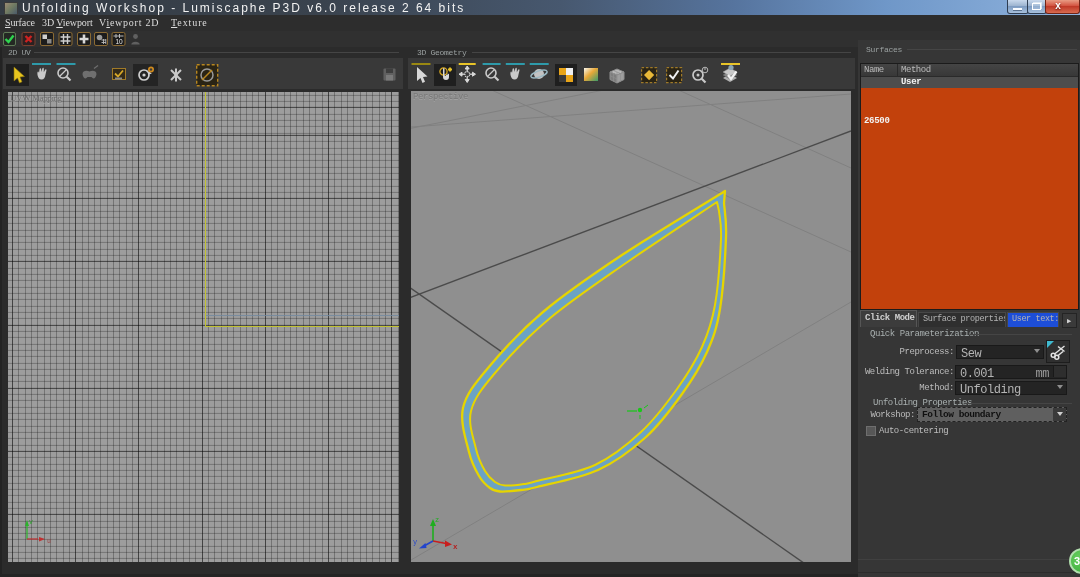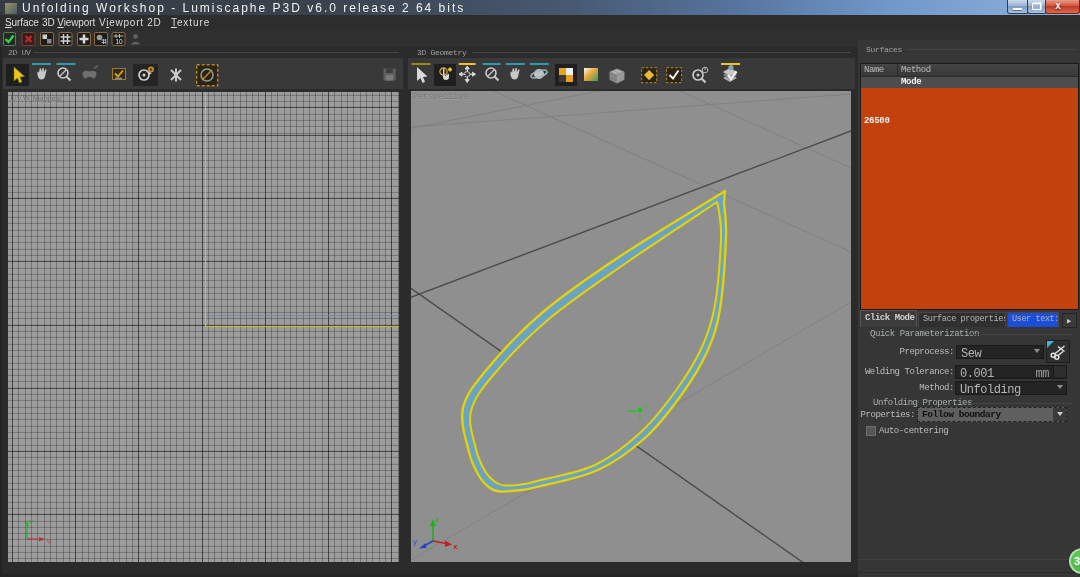--- a/index.html
+++ b/index.html
@@ -12,21 +12,21 @@
     background:linear-gradient(90deg,#343b43 0%,#3a434e 30%,#47586f 52%,#56749e 68%,#6f97c8 82%,#8fb3de 100%);}
   #titleicon{left:4px;top:2px;width:12px;height:11px;background:#777;border:1px solid #3a3a3a;
     background:linear-gradient(135deg,#9c8c74 0%,#6f7a62 50%,#4a5a6a 100%);}
   #titletext{left:22px;top:1px;font-family:"Liberation Sans",sans-serif;font-size:12px;letter-spacing:2px;color:#f2f2f2;white-space:nowrap;}
   .winbtn{top:0;height:13px;border:1px solid #2e3d52;border-top:none;border-radius:0 0 3px 3px;}
   #btnmin{left:1007px;width:20px;background:linear-gradient(180deg,#c8d8ec 0%,#9db4d0 45%,#7e9cc2 50%,#a8c0dc 100%);}
   #btnmax{left:1027px;width:18px;background:linear-gradient(180deg,#c8d8ec 0%,#9db4d0 45%,#7e9cc2 50%,#a8c0dc 100%);}
   #btncls{left:1045px;width:33px;background:linear-gradient(180deg,#e89c84 0%,#d35340 45%,#c03a28 50%,#d86b50 100%);border-color:#6e2417;}
   
   #menubar{left:0;top:15px;width:1080px;height:16px;background:#2d2d2d;
-    font-family:Liberation Sans, sans-serif;font-size:10px;letter-spacing:-0.1px;color:#dcdcdc;}
+    font-family:Liberation Serif, serif;font-size:10px;letter-spacing:-0.1px;color:#dcdcdc;}
   .mi{position:absolute;top:2px;}
   
   #maintb{left:0;top:31px;width:1080px;height:16px;background:#303030;}
   
   .phead{position:absolute;font-size:8px;color:#9aa0a0;letter-spacing:-0.3px;}
   .ptool{position:absolute;background:#393939;}
   
   #uvgrid{left:8px;top:92px;width:391px;height:470px;
     background-color:#9d9d9d;
     background-image:
@@ -328,21 +328,21 @@
   <div class="abs" style="left:907px;top:49px;width:170px;height:1px;background:#454545;"></div>
 
   <div class="abs" style="left:860px;top:63px;width:217px;height:245px;background:#c2410c;border:1px solid #1b1b1b;">
     <div class="abs" style="left:0;top:0;width:217px;height:12px;background:linear-gradient(180deg,#454545,#383838);border-bottom:1px solid #2a2a2a;">
       <span class="abs" style="left:3px;top:1px;font-size:9px;color:#bcbcbc;letter-spacing:-0.45px;">Name</span>
       <span class="abs" style="left:40px;top:1px;font-size:9px;color:#bcbcbc;letter-spacing:-0.45px;">Method</span>
       <div class="abs" style="left:36px;top:0;width:1px;height:12px;background:#2a2a2a;"></div>
     </div>
     <div class="abs" style="left:0;top:13px;width:217px;height:11px;background:#4d4d4d;">
       <span class="abs" style="left:3px;top:0px;font-size:9px;font-weight:bold;color:#f2f2f2;letter-spacing:-0.3px;margin-top:39px;">26500</span>
-      <span class="abs" style="left:40px;top:0px;font-size:9px;font-weight:bold;color:#f2f2f2;letter-spacing:-0.3px;">Mode</span>
+      <span class="abs" style="left:40px;top:0px;font-size:9px;font-weight:bold;color:#f2f2f2;letter-spacing:-0.3px;">User</span>
     </div>
   </div>
 
   <div class="abs" style="left:858px;top:310px;width:222px;height:16px;">
     <div class="abs" style="left:2px;top:0px;width:55px;height:16px;background:#3c3c3c;border:1px solid #565656;border-bottom:none;color:#d0d0d0;font-size:9px;letter-spacing:-0.45px;white-space:nowrap;overflow:hidden;">
         <span style="position:absolute;left:4px;top:2px;font-weight:bold;">Click Mode</span>
       </div>
     <div class="abs" style="left:60px;top:2px;width:86px;height:14px;background:#2f2f2f;border:1px solid #474747;border-bottom:none;color:#b4b4b4;font-size:8.5px;letter-spacing:-0.4px;white-space:nowrap;overflow:hidden;">
         <span style="position:absolute;left:4px;top:1px;">Surface properties</span>
       </div>
@@ -381,21 +381,21 @@
       <span style="position:absolute;right:17px;top:1px;color:#9a9a9a;">mm</span>
       <span style="position:absolute;right:0px;top:0px;width:12px;height:11px;background:#2e2e2e;border-left:1px solid #191919;"></span>
     </div>
     <div class="lbl" style="right:126px;top:57px;margin-left:19px;">Method:</div>
     <div class="combo" style="left:97px;top:55px;width:110px;height:12px;">
         <span style="position:absolute;left:4px;top:1px;">Unfolding</span>
         <span class="carr"></span>
       </div>
     <div class="lbl" style="left:15px;top:72px;color:#a9b0b0;">Unfolding Properties</div>
     <div class="abs" style="left:106px;top:77px;width:108px;height:1px;background:#454545;"></div>
-    <div class="lbl" style="right:165px;top:84px;">Properties:</div>
+    <div class="lbl" style="right:165px;top:84px;">Workshop:</div>
     <div class="abs" style="left:59px;top:81px;width:148px;height:13px;background:#5f5f5f;border:1px dashed #222;">
       <span style="position:absolute;left:4px;top:1px;font-size:9.5px;font-weight:bold;color:#101010;letter-spacing:-0.45px;">Follow boundary</span>
       <span style="position:absolute;right:0px;top:0px;width:13px;height:13px;background:#3a3a3a;"></span>
       <span class="carr" style="right:3px;top:4px;border-top-color:#cfcfcf;"></span>
     </div>
     <div class="abs" style="left:8px;top:100px;width:8px;height:8px;background:#575757;border:1px solid #6e6e6e;"></div>
     <div class="lbl" style="left:21px;top:100px;">Auto-centering</div>
   </div>
 
   <div class="abs" style="left:858px;top:559px;width:222px;height:1px;background:#404040;"></div>

